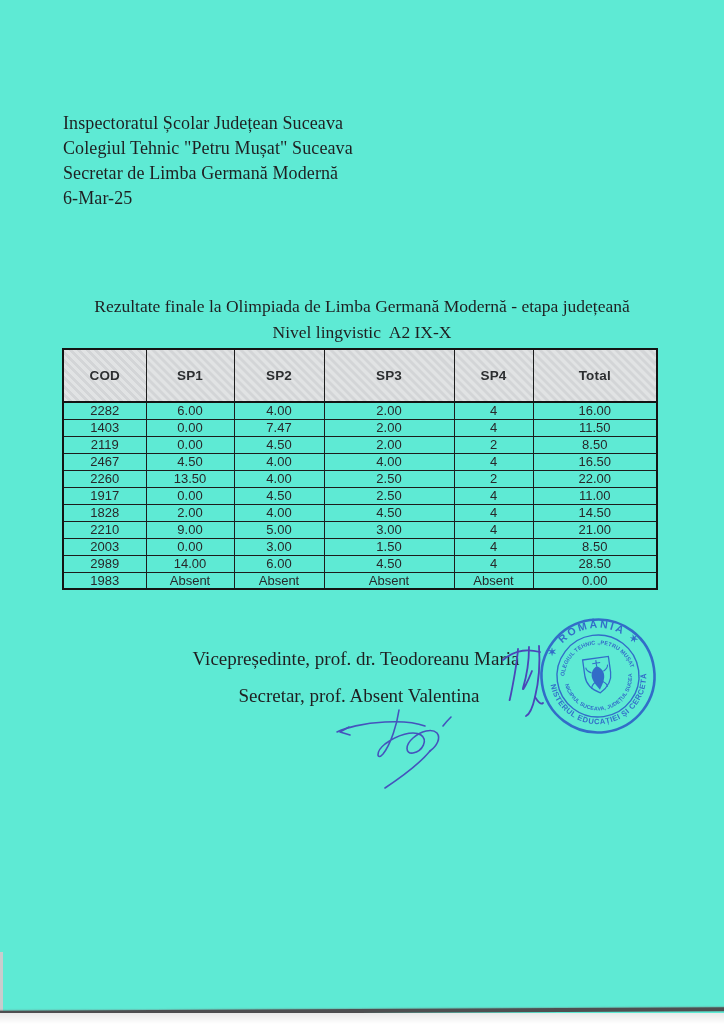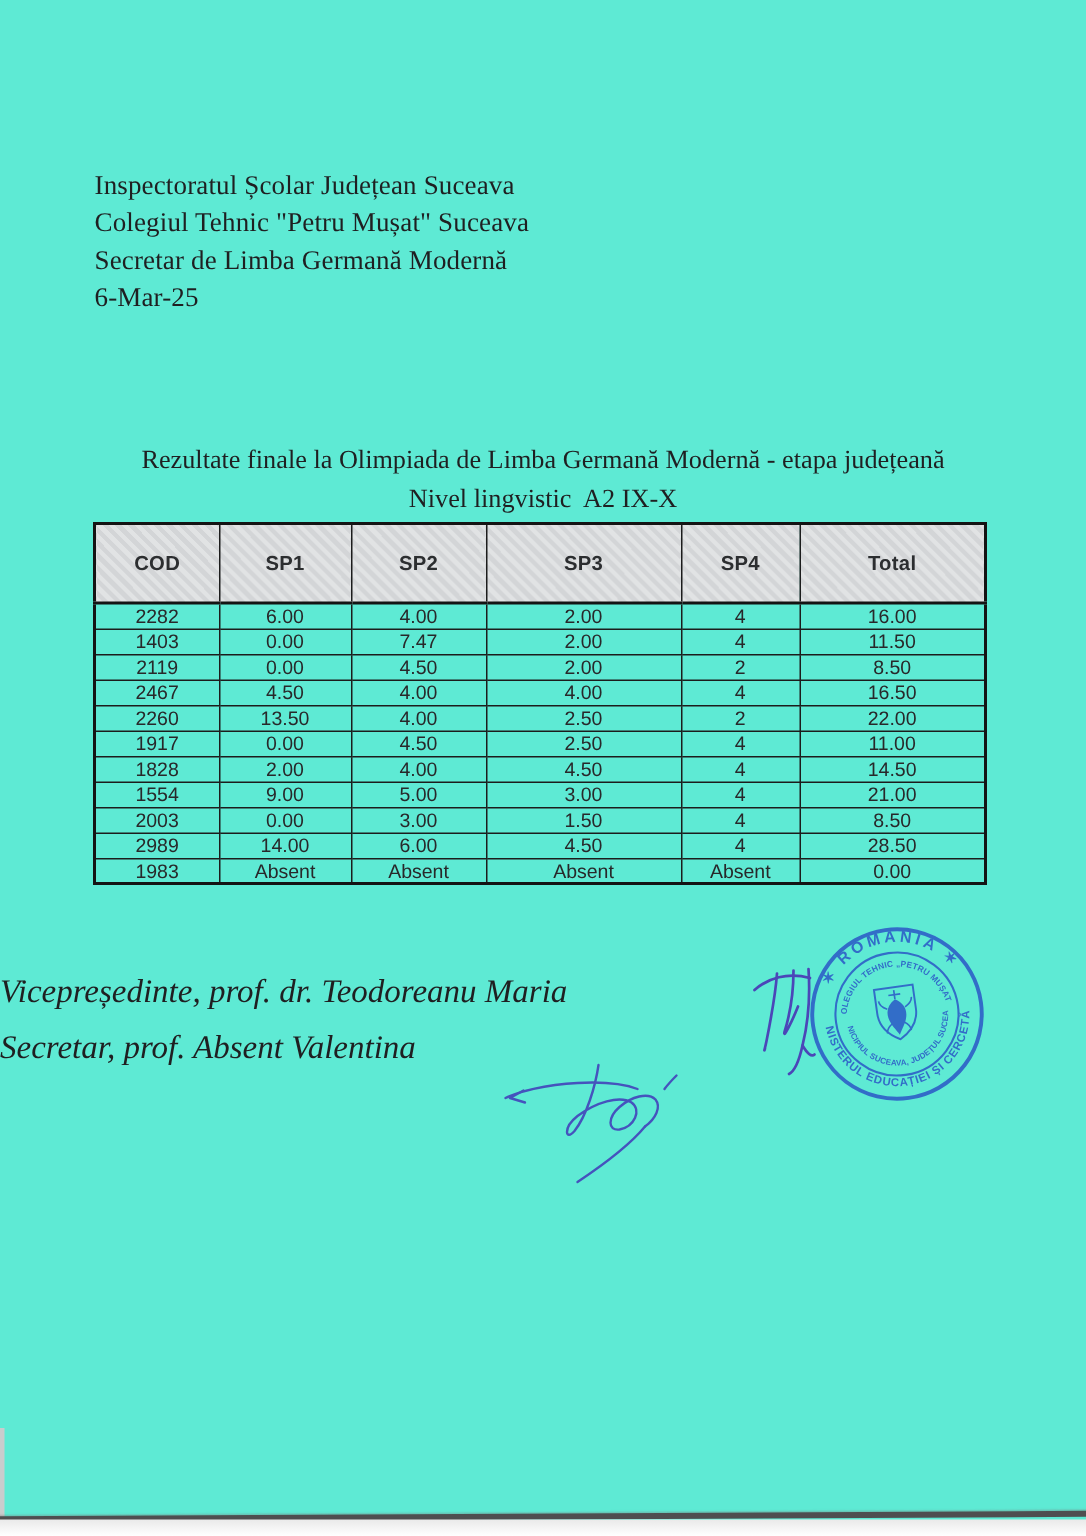--- a/index.html
+++ b/index.html
@@ -20,21 +20,21 @@
   table.results { position:absolute; left:62px; top:348px; width:595px; border-collapse:collapse; table-layout:fixed;
                   font-family:"Liberation Sans", sans-serif; }
   table.results, table.results th, table.results td { border:1.6px solid #1c1c1c; }
   table.results { border:2.5px solid #141414; }
   table.results th { height:53px; background:#d7d9db; font-size:13.5px; font-weight:700; color:#2c2e30;
                      letter-spacing:0.2px; border-bottom:2.5px solid #141414;
                      background-image:repeating-linear-gradient(45deg, rgba(255,255,255,0.25) 0 3px, rgba(0,0,0,0.02) 3px 6px); }
   table.results td { height:17px; font-size:13px; color:#28282a; text-align:center; vertical-align:middle; padding:0; }
 
   
-  .sig-line { position:absolute; left:0; width:724px; font-size:22px;font-style:italic; }
+  .sig-line { position:absolute; left:0; width:724px; text-align:center; font-size:19px; }
   .sig-line.vp { top:648px; padding-right:12px; }
   .sig-line.sec { top:685px; padding-right:6px; }
 
   
   .handsig { position:absolute; }
   .handsig path { fill:none; stroke-linecap:round; stroke-linejoin:round; }
 
   
   .stamp { position:absolute; left:534px; top:612px; width:128px; height:128px; opacity:0.92; }
   .stamp text { font-family:"Liberation Sans", sans-serif; font-weight:700; }
@@ -132,21 +132,21 @@
         </tr>
         <tr>
           <td>1828</td>
           <td>2.00</td>
           <td>4.00</td>
           <td>4.50</td>
           <td>4</td>
           <td>14.50</td>
         </tr>
         <tr>
-          <td>1554</td>
+          <td>2210</td>
           <td>9.00</td>
           <td>5.00</td>
           <td>3.00</td>
           <td>4</td>
           <td>21.00</td>
         </tr>
         <tr>
           <td>2003</td>
           <td>0.00</td>
           <td>3.00</td>

